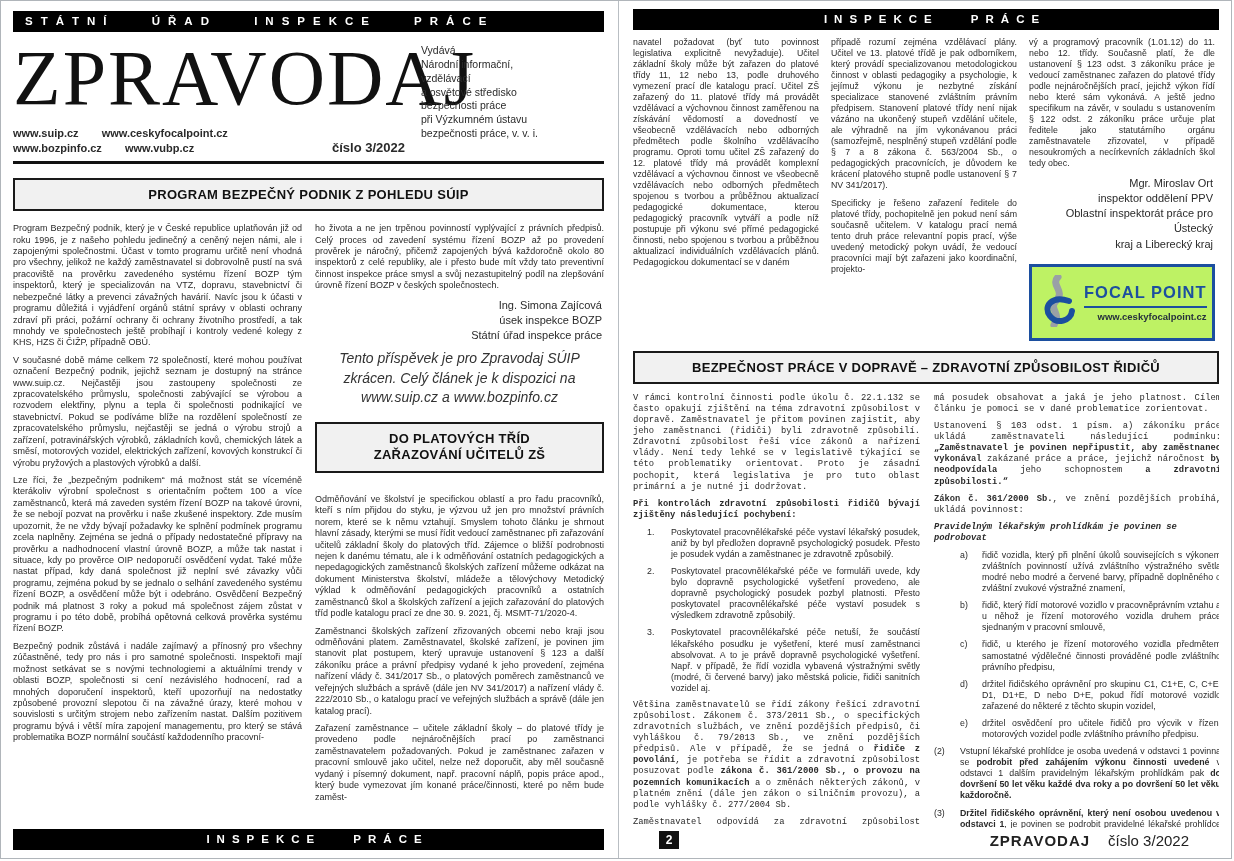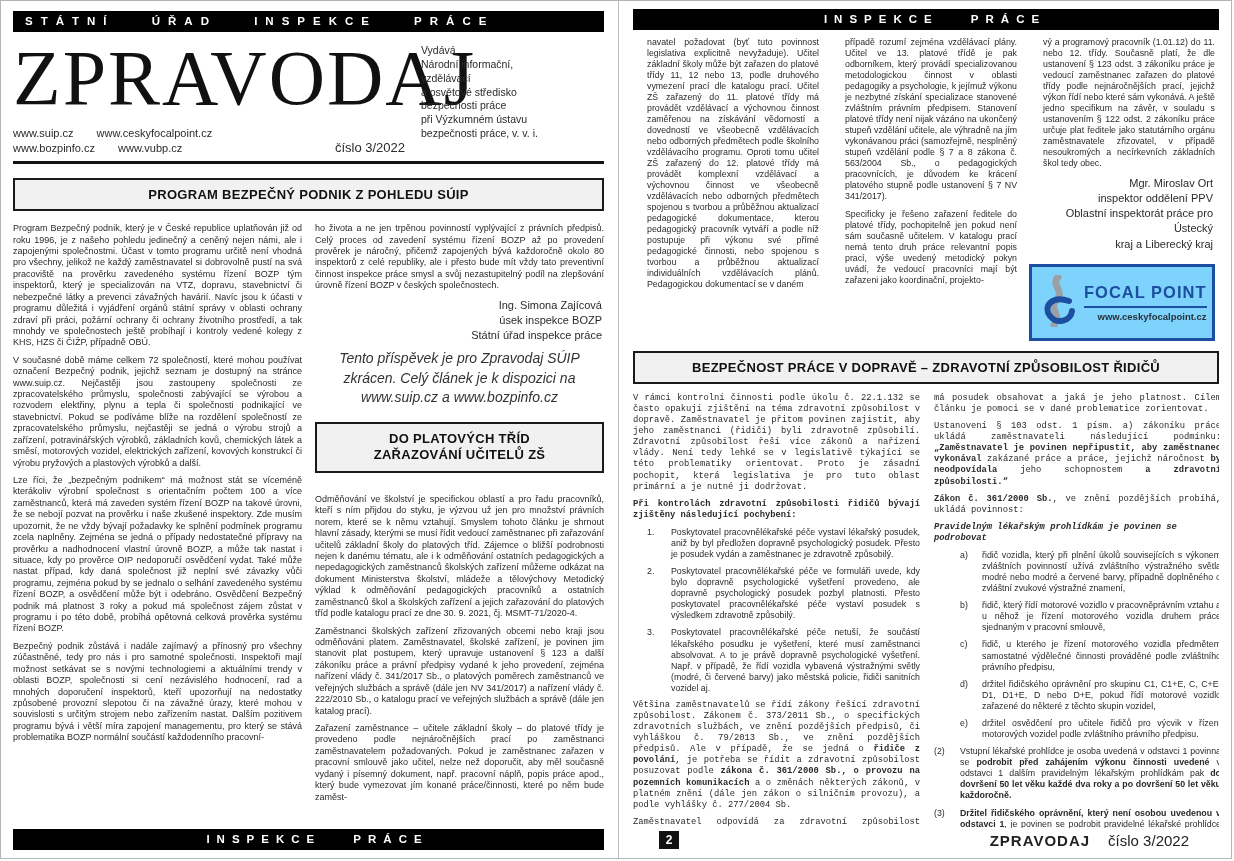--- a/index.html
+++ b/index.html
@@ -10,21 +10,21 @@
   .page-right{width:613px;border-left:1px solid #b9bec3;padding:8px 12px 6px 14px;}
 
   .bar{background:#000;color:#fff;font-weight:bold;font-size:11.5px;height:21px;line-height:21px;flex:none;padding-left:18px;}
   .bar-left{letter-spacing:8px;word-spacing:26px;padding-left:12px;}
   .bar-center{text-align:center;letter-spacing:7px;word-spacing:22px;}
 
   
   .masthead{display:flex;margin-top:8px;flex:none;}
   .mh-left{width:392px;flex:none;display:flex;flex-direction:column;}
   .mh-title{font-family:"Liberation Serif",serif;font-size:78px;line-height:.98;letter-spacing:2px;color:#111;white-space:nowrap;}
-  .mh-bottom{display:flex;align-items:flex-end;margin-top:10px;font-size:11px;}
+  .mh-bottom{display:flex;align-items:flex-end;margin-top:10px;font-size:11px;font-weight:bold;}
   .mh-urls div{line-height:1.35;}
   .mh-urls span{margin-right:20px;}
   .mh-issue{margin-left:auto;font-size:13px;padding-bottom:1px;}
   .mh-pub{margin-left:16px;font-size:10.5px;line-height:1.32;padding-top:4px;}
   .rule{border-top:3px solid #111;margin-top:5px;flex:none;}
 
   .hbox{border:2px solid #1a1a1a;background:#f1f1f1;text-align:center;font-weight:bold;
         font-size:13px;letter-spacing:.3px;padding:7px 4px;color:#111;flex:none;}
   .hbox.mt{margin-top:14px;}
 
@@ -32,38 +32,38 @@
   .cL{width:289px;flex:none;}
   .coltext{font-size:9px;line-height:1.27;text-align:justify;}
   .coltext p{margin:0 0 6px 0;}
 
   .sig{text-align:right;font-size:11px;line-height:1.38;margin:2px 2px 6px 0;}
   .note{font-size:14px;font-style:italic;text-align:center;line-height:1.4;margin:6px 6px 2px 6px;color:#333;}
 
   
   .cols3{display:flex;gap:12px;margin-top:7px;height:306px;overflow:hidden;flex:none;}
   .c3{width:186px;flex:none;font-size:8.8px;line-height:1.25;text-align:justify;}
-  .c3 p{margin:0 0 7px 14px;}
+  .c3 p{margin:0 0 7px 0;}
   .cols2{display:flex;gap:14px;margin-top:9px;flex:1;overflow:hidden;}
   .c2{width:287px;flex:none;font-size:8.8px;line-height:1.26;text-align:justify;}
   .c2 p{margin:0 0 6px 0;font-family:Liberation Mono, monospace;}
   .lead-bold{font-weight:bold;}
   .lead-bi{font-weight:bold;font-style:italic;text-align:left;}
 
   .li{display:flex;margin:0 0 6px 0;}
   .li .m{flex:none;}
   .li .t{flex:1;text-align:justify;}
   .list-num{margin-left:14px;}
   .list-num .m{width:24px;}
   .list-alpha{margin-left:26px;}
   .list-alpha .m{width:22px;}
   .list-paren .m{width:26px;}
 
   
-  .fp-box{border:3px solid #1c4f9f;background:#7dd3fc;margin-top:12px;padding:8px 9px;display:flex;align-items:center;gap:9px;}
+  .fp-box{border:3px solid #1c4f9f;background:#bef264;margin-top:12px;padding:8px 9px;display:flex;align-items:center;gap:9px;}
   .fp-text{flex:1;}
   .fp-name{color:#1c4f9f;font-weight:bold;font-size:16.5px;letter-spacing:1px;white-space:nowrap;}
   .fp-rule{border-top:2px solid #1c4f9f;margin:3px 0 3px 0;}
   .fp-url{font-size:9.5px;font-weight:bold;color:#27313d;text-align:right;}
 
   .pl-footer{margin-top:auto;flex:none;}
   .pr-footer{margin-top:auto;flex:none;display:flex;align-items:center;height:24px;}
   .pagenum{width:20px;height:18px;background:#111;color:#fff;font-weight:bold;font-size:12px;
            text-align:center;line-height:18px;margin-left:26px;}
   .footer-right{margin-left:auto;display:flex;align-items:baseline;gap:18px;padding-right:30px;font-size:15px;color:#222;}

